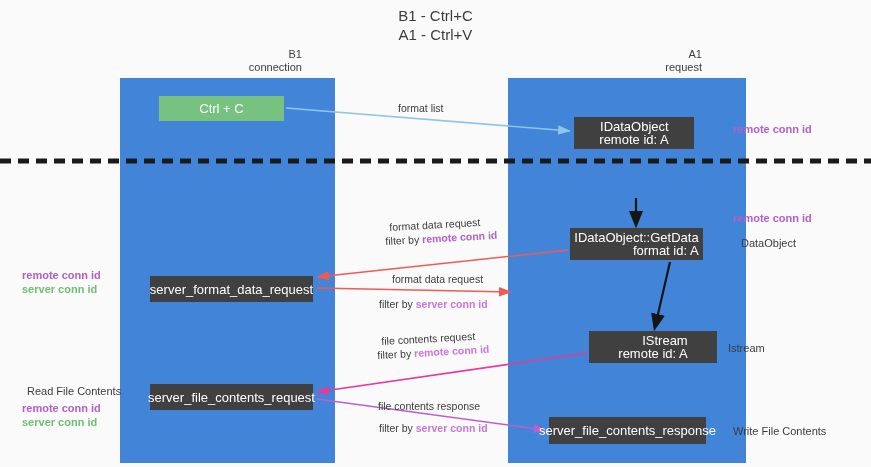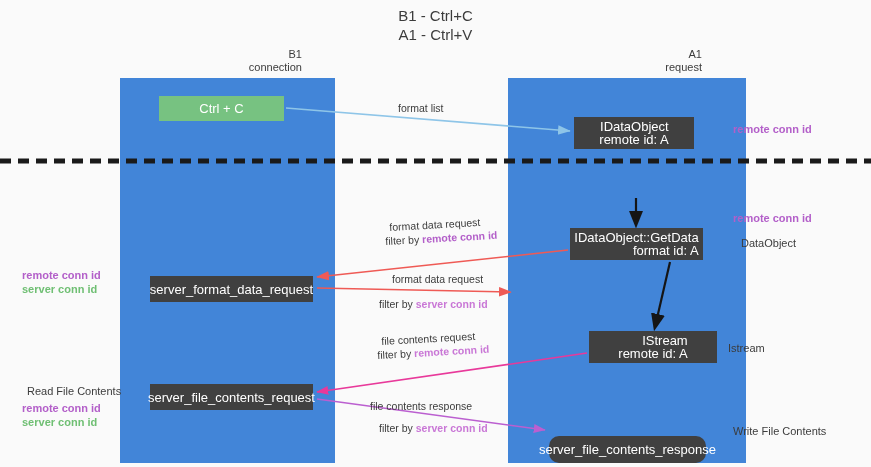--- a/index.html
+++ b/index.html
@@ -34,21 +34,21 @@
   .node.orange{background:#404040;}
 
   .n-ctrlc{left:159px;top:96px;width:125px;height:25px;}
   .n-idataobject{left:574px;top:117px;width:120px;height:32px;}
   .n-ctrlv{left:575px;top:172px;width:120px;height:25px;}
   .n-getdata{left:570px;top:228px;width:133px;height:32px;}
   .n-sfdreq{left:150px;top:276px;width:163px;height:26px;}
   .n-sfdresp{left:515px;top:279px;width:152px;height:26px;}
   .n-istream{left:589px;top:331px;width:128px;height:32px;}
   .n-sfcreq{left:150px;top:384px;width:163px;height:26px;}
-  .n-sfcresp{left:549px;top:436px;width:157px;height:27px;border-radius:10px;}
+  .n-sfcresp{left:549px;top:417px;width:157px;height:27px;}
 
   .side{
     position:absolute;font-size:11px;line-height:14px;color:#3c3c3c;
     white-space:pre-line;
   }
   .side.purple{color:#b35fc9;font-weight:bold;}
 
   .s-remote1{left:733px;top:122px;}
   .s-remote2{left:733px;top:211px;}
   .s-dataobject{left:728px;top:236px;padding-left:13px;}
@@ -65,21 +65,21 @@
   .edgelabel .hl-purple{color:#b35fc9;font-weight:bold;}
   .edgelabel .hl-orchid{color:#c977d6;font-weight:bold;}
 
   .e-formatlist{left:398px;top:101px;}
   .e-fdreq{left:389px;top:220px;transform:rotate(-3.2deg);transform-origin:left top;}
   .e-fdreq2{left:385px;top:234px;transform:rotate(-3.2deg);transform-origin:left top;}
   .e-fdresp{left:392px;top:272px;}
   .e-fdresp2{left:379px;top:297px;}
   .e-fcreq{left:381px;top:334px;transform:rotate(-3.2deg);transform-origin:left top;}
   .e-fcreq2{left:377px;top:348px;transform:rotate(-3.2deg);transform-origin:left top;}
-  .e-fcresp{left:370px;top:399px;}
+  .e-fcresp{left:378px;top:399px;}
   .e-fcresp2{left:379px;top:421px;}
 </style>
 </head>
 <body>
 
 <div id="diagram">
 
   <svg width="871" height="467" style="position:absolute;left:0;top:0;">
     <defs>
       <marker id="ar-blue" markerWidth="9" markerHeight="9" refX="7.5" refY="3" orient="auto">

